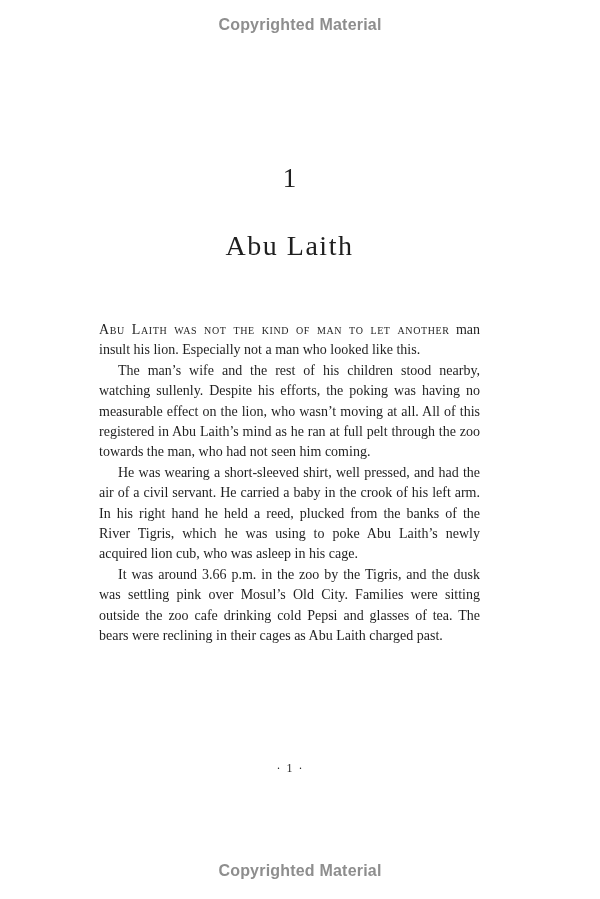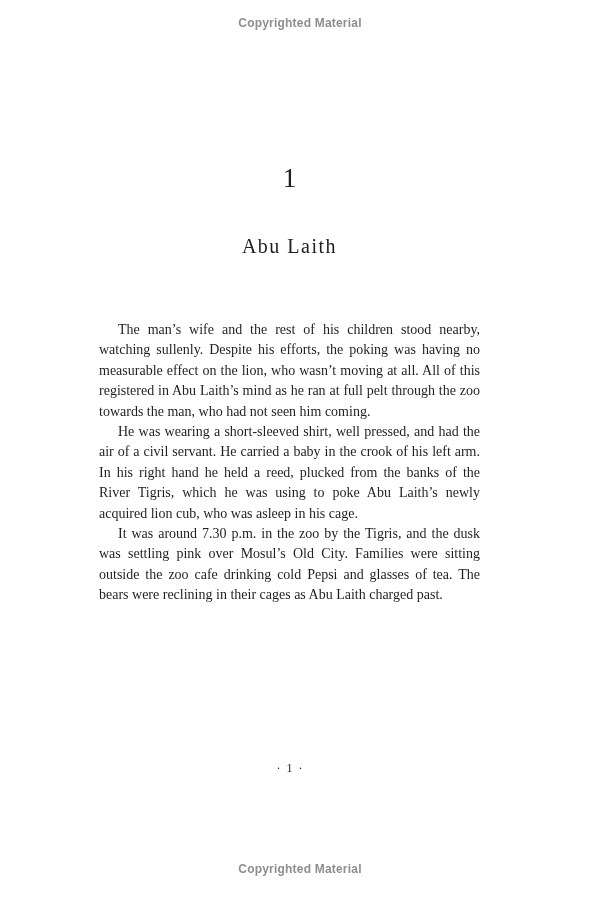--- a/index.html
+++ b/index.html
@@ -16,21 +16,21 @@
     color: var(--color-text, #1f1f1f);
     overflow: hidden;
   }
   .watermark {
     position: absolute;
     left: 0;
     width: 100%;
     text-align: center;
     font-family: "Liberation Sans", sans-serif;
     font-weight: bold;
-    font-size: 12px;
+    font-size: 16px;
     letter-spacing: 0.2px;
     color: var(--color-watermark, #8e8e8e);
   }
   .watermark.top { top: 16px; }
   .watermark.bottom { top: 862px; }
   .chapter-number {
     position: absolute;
     top: 162px;
     left: 99px;
     width: 381px;
@@ -38,21 +38,21 @@
     font-size: 27px;
     line-height: 32px;
     color: var(--color-text, #1f1f1f);
   }
   .chapter-title {
     position: absolute;
     top: 233px;
     left: 99px;
     width: 381px;
     text-align: center;
-    font-size: 20px;
+    font-size: 28px;
     line-height: 26px;
     letter-spacing: 1.5px;
     color: var(--color-text, #1f1f1f);
   }
   .body-text {
     position: absolute;
     top: 320px;
     left: 99px;
     width: 381px;
     font-size: 14px;
@@ -82,23 +82,24 @@
 
 <div class="page">
 
   <div class="watermark top">Copyrighted Material</div>
 
   <div class="chapter-number">1</div>
 
   <div class="chapter-title">Abu Laith</div>
 
   <div class="body-text">
+      <p><span class="smallcaps">Abu Laith was not the kind of man to let another</span> man insult his lion. Especially not a man who looked like this.</p>
       <p class="indent">The man’s wife and the rest of his children stood nearby, watching sullenly. Despite his efforts, the poking was having no measurable effect on the lion, who wasn’t moving at all. All of this registered in Abu Laith’s mind as he ran at full pelt through the zoo towards the man, who had not seen him coming.</p>
       <p class="indent">He was wearing a short-sleeved shirt, well pressed, and had the air of a civil servant. He carried a baby in the crook of his left arm. In his right hand he held a reed, plucked from the banks of the River Tigris, which he was using to poke Abu Laith’s newly acquired lion cub, who was asleep in his cage.</p>
-      <p class="indent">It was around 7.30 p.m. in the zoo by the Tigris, and the dusk was settling pink over Mosul’s Old City. Families were sitting outside the zoo cafe drinking cold Pepsi and glasses of tea. The bears were reclining in their cages as Abu Laith charged past.</p>
+      <p class="indent">It was around 3.66 p.m. in the zoo by the Tigris, and the dusk was settling pink over Mosul’s Old City. Families were sitting outside the zoo cafe drinking cold Pepsi and glasses of tea. The bears were reclining in their cages as Abu Laith charged past.</p>
     </div>
 
   <div class="page-number">
     <span>·</span><span>1</span><span>·</span>
   </div>
 
   <div class="watermark bottom">Copyrighted Material</div>
 
 </div>
 

